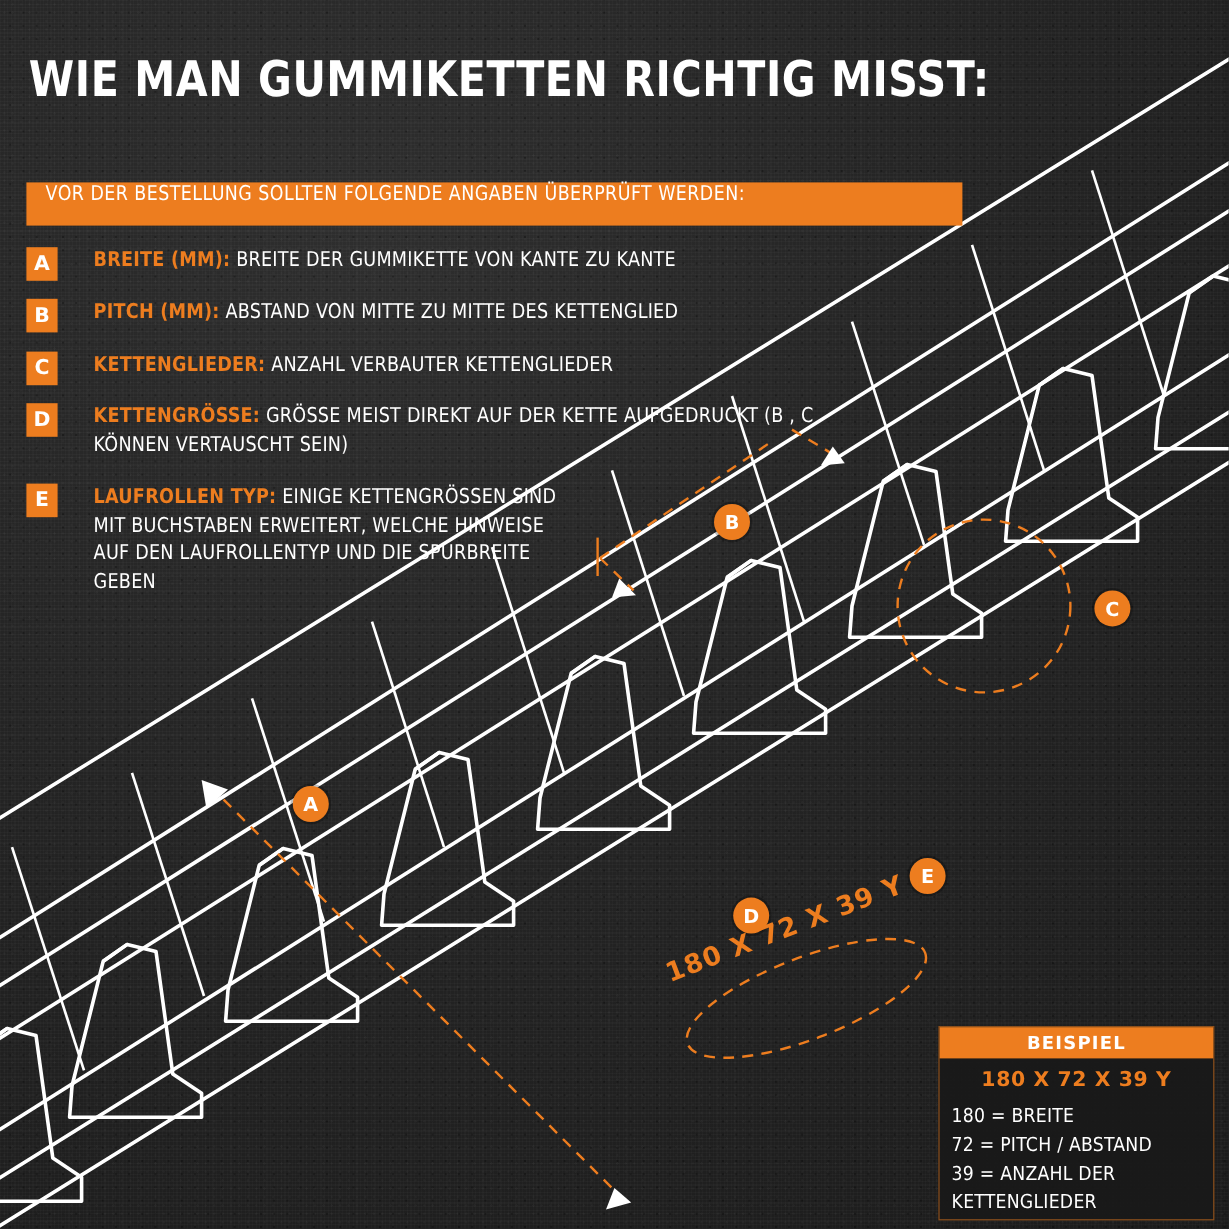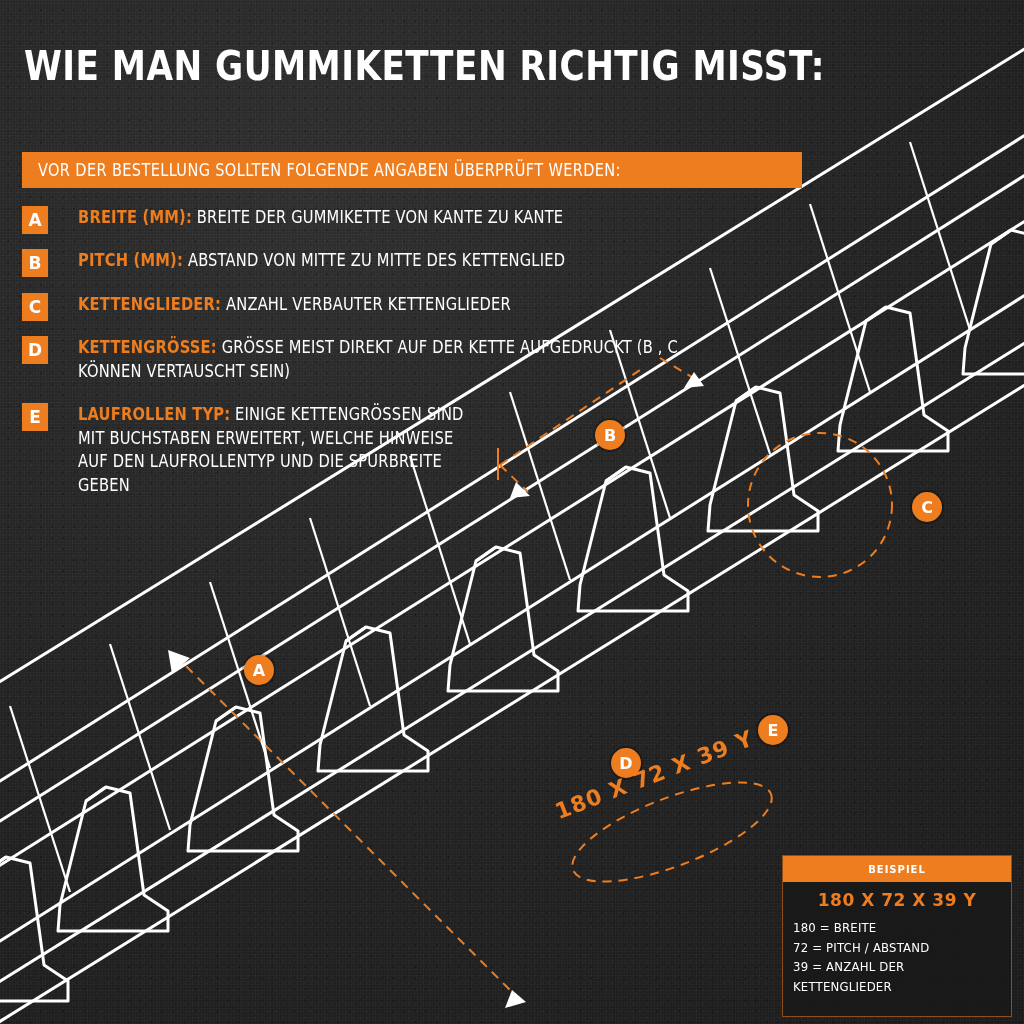--- a/index.html
+++ b/index.html
@@ -40,21 +40,21 @@
     font-stretch:condensed;
     text-transform:uppercase;
     transform:scaleX(.93);
     transform-origin:left center;
     white-space:nowrap;
   }
   .subbar{
     position:absolute;left:22px;top:152px;
     width:780px;height:36px;
     background:#ED7D1F;
-    display:flex;align-items:center;
+    display:flex;align-items:flex-start;
   }
   .subbar span{
     margin-left:16px;
     font-size:17px;letter-spacing:.4px;
     font-family:"DejaVu Sans", sans-serif;
     font-stretch:condensed;
     text-transform:uppercase;
     transform:scaleX(.95);
     transform-origin:left center;
     white-space:nowrap;
@@ -98,30 +98,30 @@
   
   .example{
     position:absolute;left:782px;top:855px;width:228px;height:160px;
     background:rgba(25,25,25,.92);
     border:1px solid rgba(237,125,31,.55);
   }
   .example .hdr{
     height:26px;background:#ED7D1F;
     display:flex;align-items:center;justify-content:center;
     font-family:"DejaVu Sans", sans-serif;font-weight:bold;
-    font-size:10px;letter-spacing:1px;text-transform:uppercase;
+    font-size:15px;letter-spacing:1px;text-transform:uppercase;
   }
   .example .code{
     text-align:center;color:#ED7D1F;font-weight:bold;
     font-family:"DejaVu Sans", sans-serif;
     font-size:17px;margin:8px 0 8px;letter-spacing:.5px;
   }
   .example ul{margin:0;padding:0 8px 0 10px;list-style:none;}
   .example li{
-    font-size:13px;line-height:1.5;
+    font-size:16px;line-height:1.5;
     font-family:"DejaVu Sans", sans-serif;
     font-stretch:condensed;
     text-transform:uppercase;
     letter-spacing:.2px;
   }
 
   
   .engraved{
     position:absolute;left:556px;top:800px;
     color:#ED7D1F;

